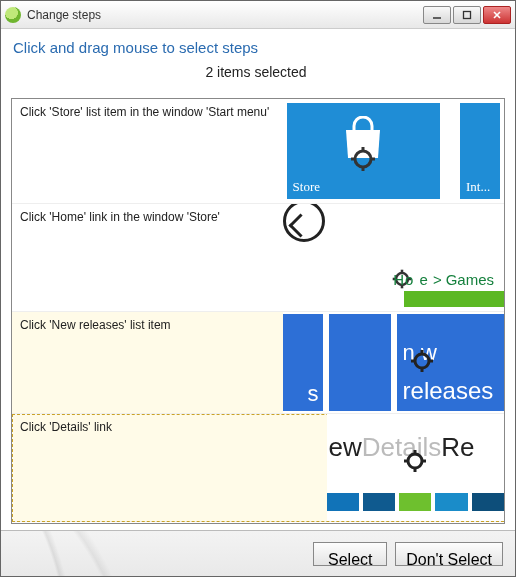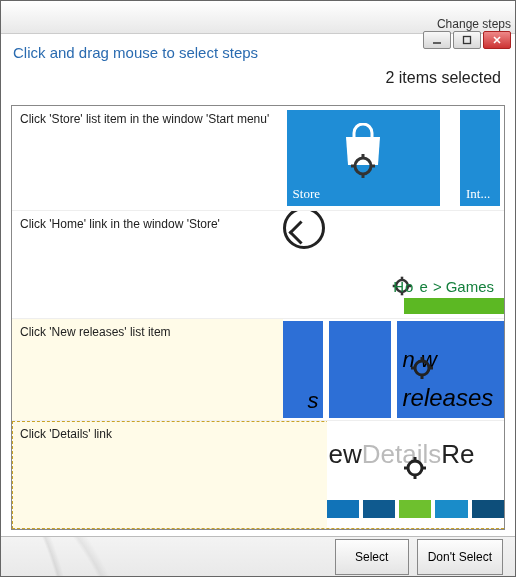--- a/index.html
+++ b/index.html
@@ -1,27 +1,27 @@
 <!DOCTYPE html>
 <html><head>
 <meta charset="utf-8">
 <style>
 * { box-sizing: border-box; margin: 0; padding: 0; }
 body { font-family: "Segoe UI", Tahoma, sans-serif; font-size: 12px; background: #fff; width: 516px; height: 577px; overflow: hidden; }
 .window { width: 516px; height: 577px; border: 1px solid #666; display: flex; flex-direction: column; background: #fff; }
-.titlebar { height: 28px; background: linear-gradient(#fff,#e8e8e8); display: flex; align-items: flex-end; padding: 16px 4px; border-bottom: 1px solid #ccc; flex-direction: column; }
+.titlebar { height: 28px; background: linear-gradient(#fff,#e8e8e8); display: flex; align-items: center; padding: 8px 4px; border-bottom: 1px solid #ccc; }
 .titlebar .appicon { width: 16px; height: 16px; border-radius: 50%; background: radial-gradient(circle at 40% 35%, #bfe87a 0 45%, #6fb52f 46% 100%); margin-right: 6px; }
 .titlebar .title { flex: 1; color: #333; }
 .winbtns { display: flex; gap: 2px; }
 .winbtn { width: 28px; height: 18px; border: 1px solid #888; border-radius: 2px; background: linear-gradient(#f8f8f8,#d8d8d8); display: flex; align-items: center; justify-content: center; font-size: 10px; color: #333; }
 .winbtn.close { background: linear-gradient(#e88,#c33); color: #fff; border-color: #a22; }
 .winbtn svg { width: 10px; height: 10px; }
 .content { flex: 1; padding: 8px 10px 6px 10px; display: flex; flex-direction: column; }
 .instruction { color: #2a6bb0; font-size: 15px; padding: 2px 0 6px 2px; }
-.selcount { text-align: right; font-size: 16px; color: #222; padding: 2px 4px 2px 0; }
+.selcount { text-align: center; font-size: 14px; color: #222; padding: 2px 4px 2px 0; }
 .list { border: 1px solid #888; background: #fff; flex: 1; overflow: hidden; position: relative; margin-top: 16px; }
 .row { display: flex; border-bottom: 1px solid #eee; position: relative; }
 .row .desc { flex: 0 0 55%; padding: 6px 8px; font-size: 12px; color: #222; }
 .row .thumb { flex: 1; position: relative; overflow: hidden; background: #fff; }
 .row.sel { background: #fffbe8; }
 .row.sel-dashed { outline: 1px dashed #c9a227; outline-offset: -1px; }
 
 .r1 { height: 105px; } .r2 { height: 108px; } .r3 { height: 102px; } .r4 { height: 108px; gap: 44px; }
 
 .t1 { background: #1a5a8a; display: flex; gap: 20px; padding: 4px; }
@@ -35,38 +35,38 @@
 
 .t2 { background: #fff; }
 .t2 .big-all { position: absolute; right: 8px; top: -12px; font-size: 56px; font-weight: 300; color: #222; }
 .t2 .target-circ { position:absolute; left: 0px; top: -4px; width: 42px; height: 42px; border: 3px solid #222; border-radius: 50%; }
 .t2 .target-circ::after { content:''; position:absolute; left:6px; top:14px; width:14px; height:14px; border-left:3px solid #222; border-bottom:3px solid #222; transform:rotate(45deg); }
 .t2 .crumb { position: absolute; right: 10px; bottom: 21px; font-size: 15px; color: #15803d; display:flex; align-items:center; gap:4px;}
 .t2 .crumb .ch { width:22px; height:22px; }
 .t2 .greenbar { position: absolute; right: 0; bottom: 4px; width: 100px; height: 16px; background: #5cb823; }
 
 .t3 { background: #fff; display: flex; gap: 6px; padding: 2px 0 2px 0; }
-.t3 .bluetile { background: #2d6fd6; color: #000000; position: relative; font-size: 22px; font-weight: 300; font-style: italic; }
+.t3 .bluetile { background: #2d6fd6; color: #ffffff; position: relative; font-size: 22px; font-weight: 300; }
 .t3 .bt1 { width: 40px; } .t3 .bt2 { width: 62px; } .t3 .bt3 { flex:1; }
 .t3 .bt1 span { position:absolute; right:4px; bottom:4px; }
 .t3 .bt3 .line1 { position:absolute; left:6px; top:26px; }
 .t3 .bt3 .line2 { position:absolute; left:6px; bottom:6px; font-size:24px; }
 .t3 .ch-over3 { position:absolute; left:12px; top:34px; }
 
 .t4 { background: #fff; }
 .t4 .textrow { position:absolute; top:18px; left:0; right:0; display:flex; justify-content:flex-start; font-size:26px; font-weight:300; color:#222; padding:0 2px; }
 .t4 .textrow .mid { color:#bbb; position:relative; }
 .t4 .ch4 { position:absolute; left:50%; top:34px; transform:translateX(-50%);}
 .t4 .strip { position:absolute; left:0; right:0; bottom:10px; height:18px; display:flex; gap:4px; }
 .t4 .strip div { flex:1; }
 .t4 .s1{background:#1173b8;} .t4 .s2{background:#0f5a8f;} .t4 .s3{background:#6ec02e;} .t4 .s4{background:#1a8cc9;} .t4 .s5{background:#0d4e7a;}
 
 .footer { height: 46px; border-top: 1px solid #bbb; background: linear-gradient(to bottom,#f3f3f3 0,#e9e9e9 100%); display:flex; align-items:center; justify-content:flex-end; gap:8px; padding:0 12px; position:relative; }
 .footer::before { content:''; position:absolute; left:0; top:0; bottom:0; width:200px; background: radial-gradient(ellipse 260px 460px at -80px 160px, rgba(0,0,0,0) 58%, rgba(0,0,0,0.08) 59%, rgba(0,0,0,0) 61%), radial-gradient(ellipse 320px 560px at -40px 260px, rgba(0,0,0,0) 58%, rgba(0,0,0,0.06) 59%, rgba(0,0,0,0) 61%); pointer-events:none;}
-.btn { min-width: 74px; height: 36px; border: 1px solid #888; background: linear-gradient(#fdfdfd,#e4e4e4); font-size: 12px; padding: 8px 10px; cursor: pointer; }
+.btn { min-width: 74px; height: 24px; border: 1px solid #888; background: linear-gradient(#fdfdfd,#e4e4e4); font-size: 16px; padding: 8px 10px; cursor: pointer; }
 </style>
 </head>
 <body>
 
 <div class="window">
   <div class="titlebar">
     <div class="appicon"></div>
     <div class="title">Change steps</div>
     <div class="winbtns">
       <div class="winbtn">

